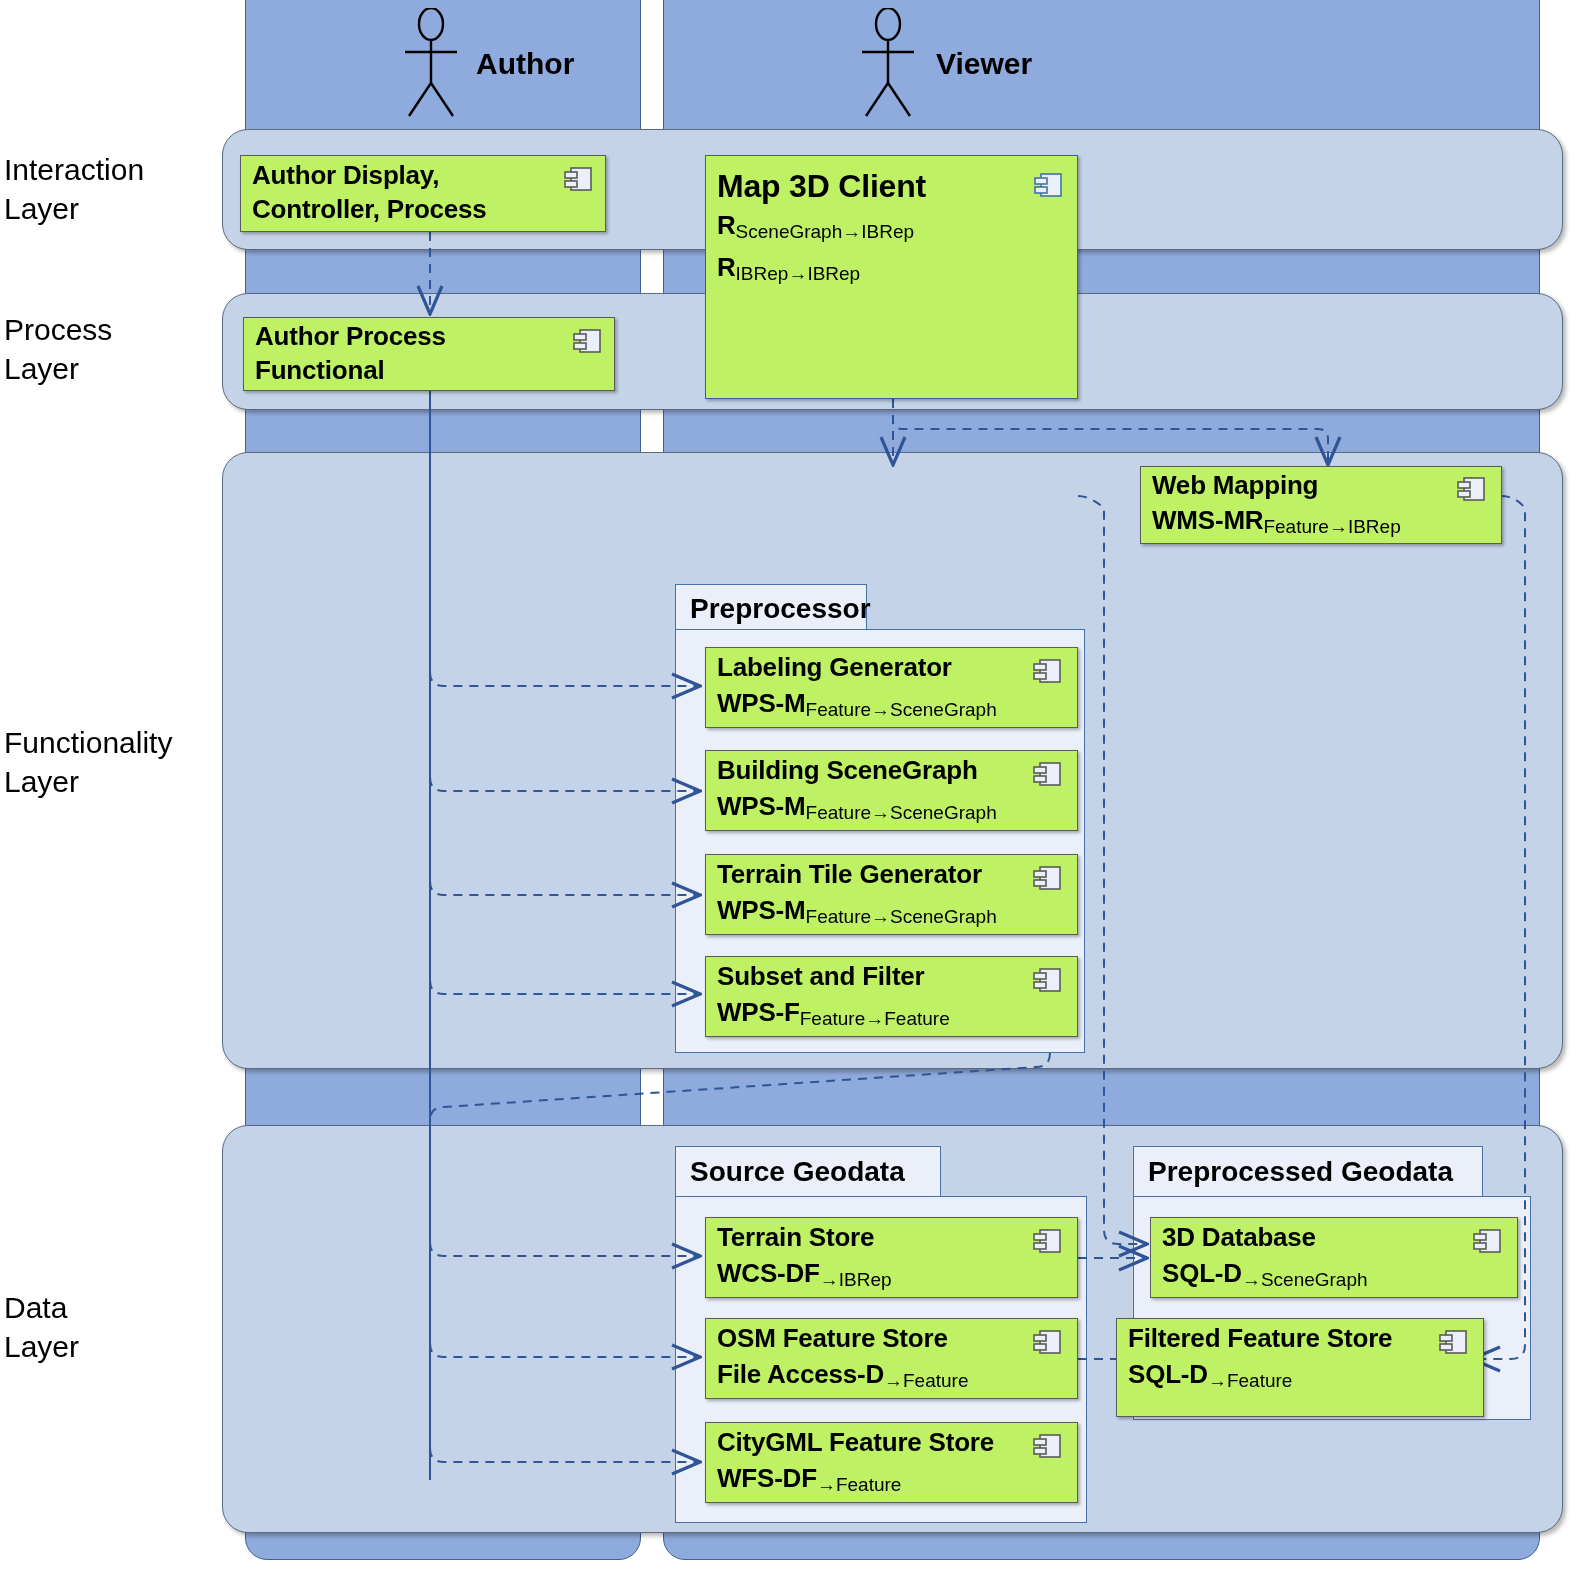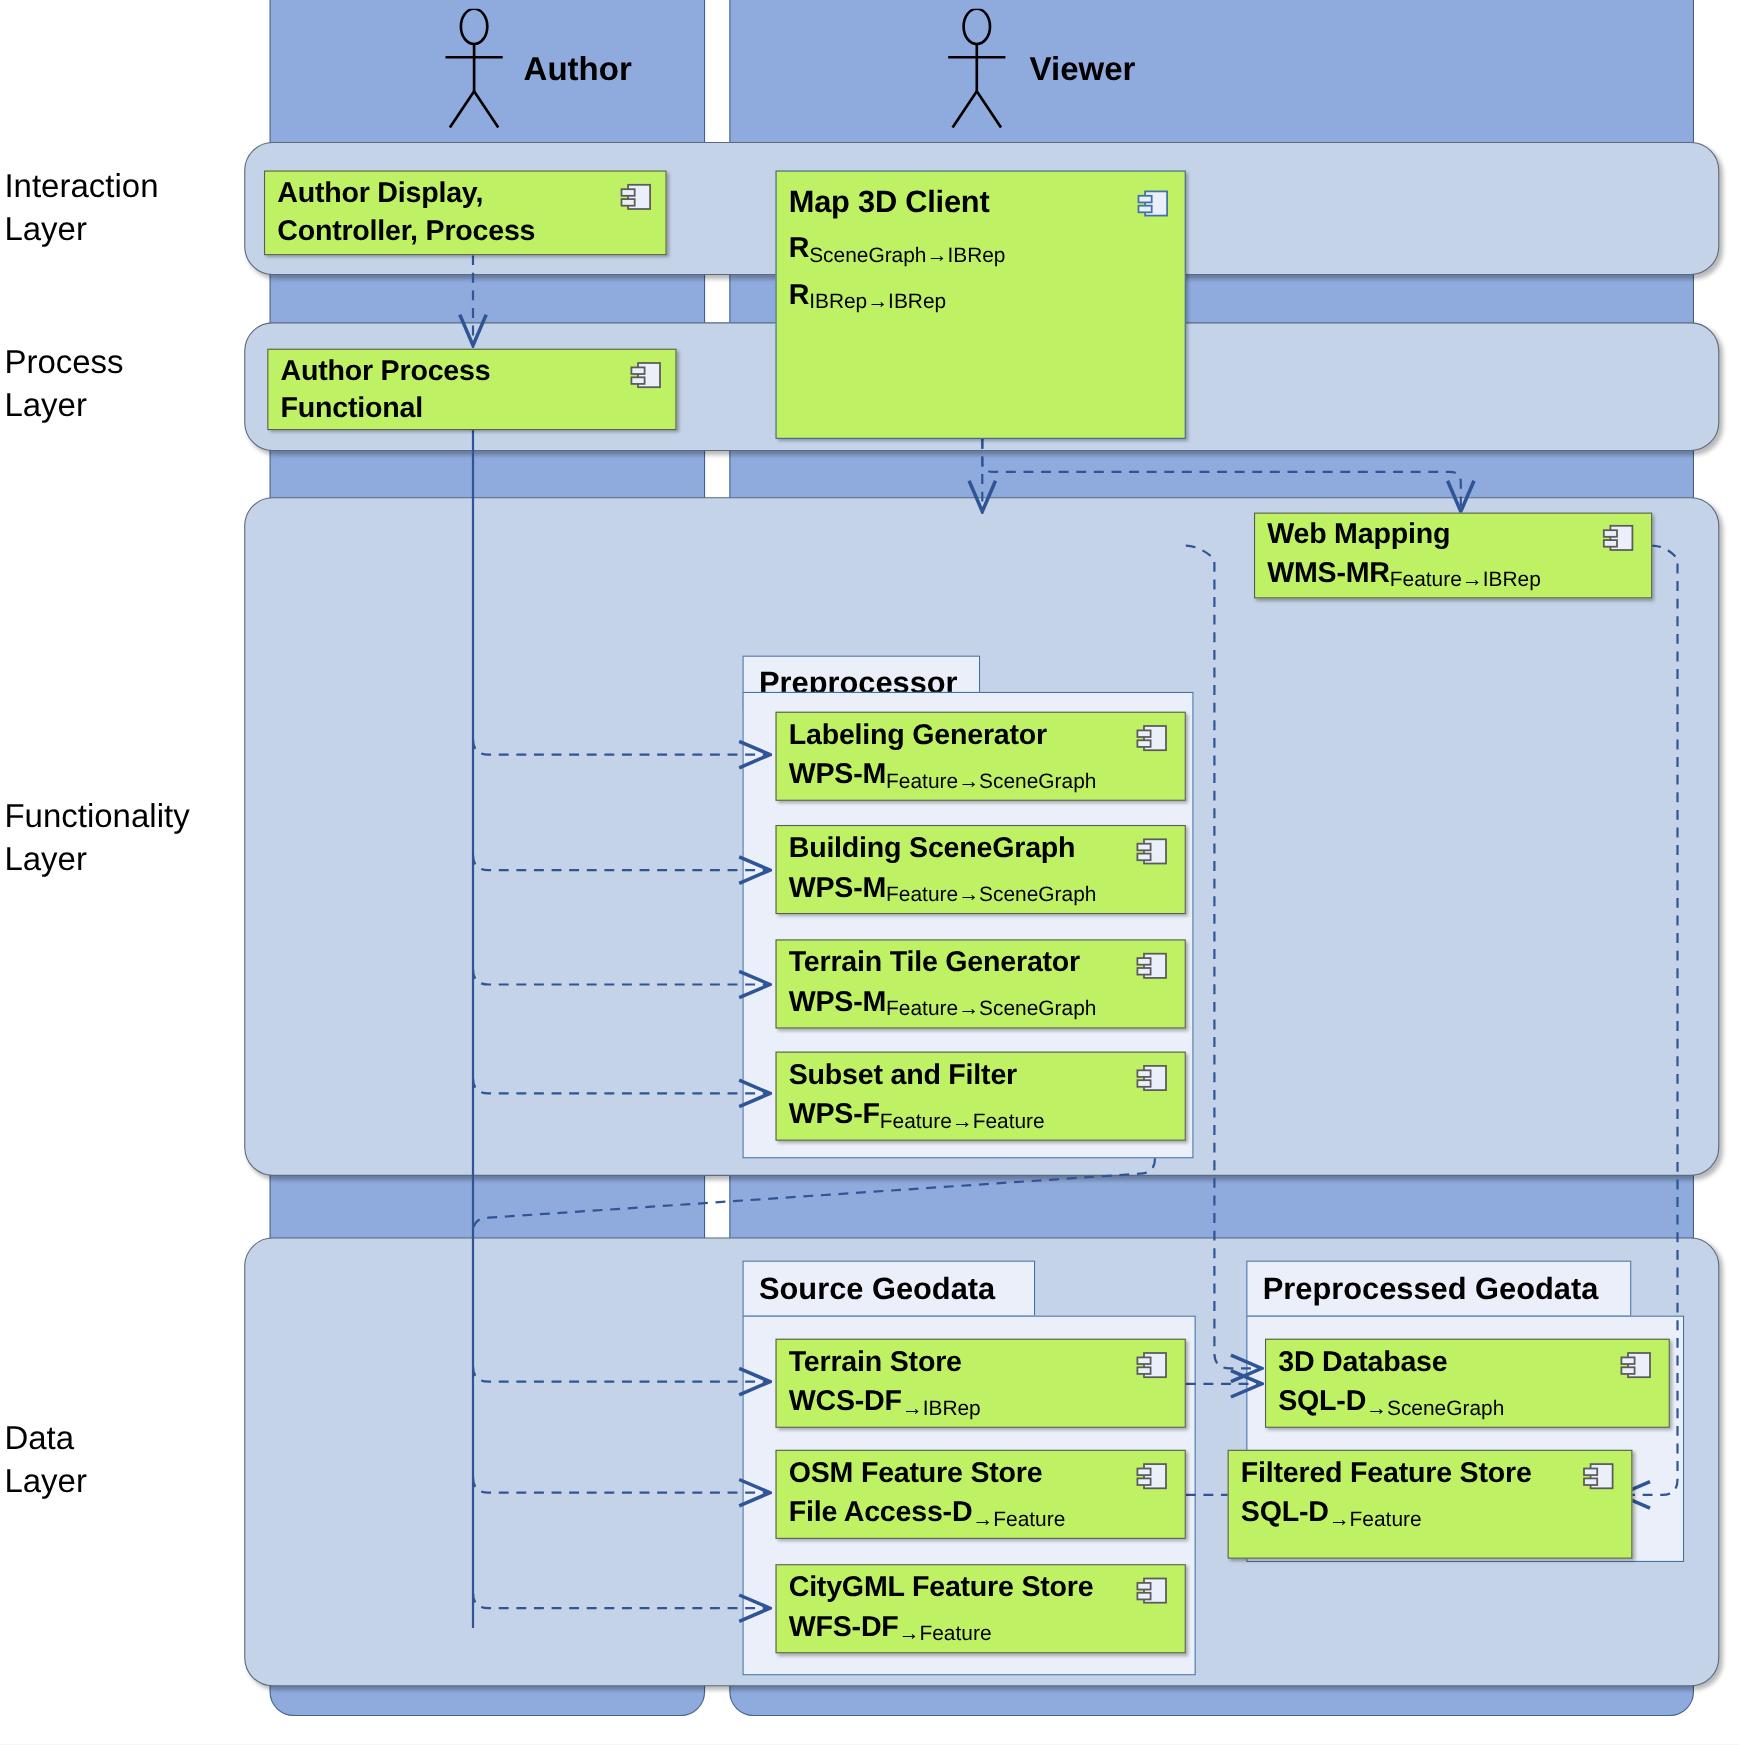--- a/index.html
+++ b/index.html
@@ -72,21 +72,21 @@
   <div class="layer-label" style="left:4px;top:150px;">Interaction
 Layer</div>
   <div class="layer-label" style="left:4px;top:310px;">Process
 Layer</div>
   <div class="layer-label" style="left:4px;top:723px;">Functionality
 Layer</div>
   <div class="layer-label" style="left:4px;top:1288px;">Data
 Layer</div>
 
   <div class="pkg" style="left:675px;top:580px;width:410px;height:473px;">
-    <div class="pkg-tab" style="left:0;top:16px;width:216px;height:50px;">
+    <div class="pkg-tab" style="left:0;top:4px;width:192px;height:50px;">
       <span>Preprocessor</span>
     </div>
     <div class="pkg-body" style="left:0;top:49px;width:410px;height:424px;"></div>
   </div>
 
   <div class="pkg" style="left:675px;top:1146px;width:412px;height:377px;">
     <div class="pkg-tab" style="left:0;top:0;width:266px;height:51px;">
       <span>Source Geodata</span>
     </div>
     <div class="pkg-body" style="left:0;top:50px;width:412px;height:327px;"></div>
@@ -153,21 +153,21 @@
     <div class="ttl" style="top:3px;">Author Process</div>
     <div class="ttl" style="top:37px;">Functional</div>
     <svg class="uml-ic" style="left:328px;top:10px;" viewBox="0 0 30 26">
       <rect x="8" y="2" width="20" height="22" fill="#EAEFF9" stroke="#5b5b5b" stroke-width="1.6"></rect>
       <rect x="2" y="6" width="12" height="6" fill="#EAEFF9" stroke="#5b5b5b" stroke-width="1.6"></rect>
       <rect x="2" y="15" width="12" height="6" fill="#EAEFF9" stroke="#5b5b5b" stroke-width="1.6"></rect>
     </svg>
   </div>
 
   <div class="cmp" style="left:705px;top:155px;width:373px;height:244px;border-color:#3a5f9e;">
-    <div class="ttl" style="top:12px;font-size:28px;text-align:right;">Map 3D Client</div>
+    <div class="ttl" style="top:12px;font-size:32px;text-align:right;">Map 3D Client</div>
     <div class="svc" style="top:54px;">
       <span>R</span><sub>SceneGraph→IBRep</sub>
     </div>
     <div class="svc" style="top:96px;">
       <span>R</span><sub>IBRep→IBRep</sub>
     </div>
     <svg class="uml-ic" style="left:327px;top:16px;" viewBox="0 0 30 26">
       <rect x="8" y="2" width="20" height="22" fill="#EAEFF9" stroke="#4472a8" stroke-width="1.6"></rect>
       <rect x="2" y="6" width="12" height="6" fill="#EAEFF9" stroke="#4472a8" stroke-width="1.6"></rect>
       <rect x="2" y="15" width="12" height="6" fill="#EAEFF9" stroke="#4472a8" stroke-width="1.6"></rect>

